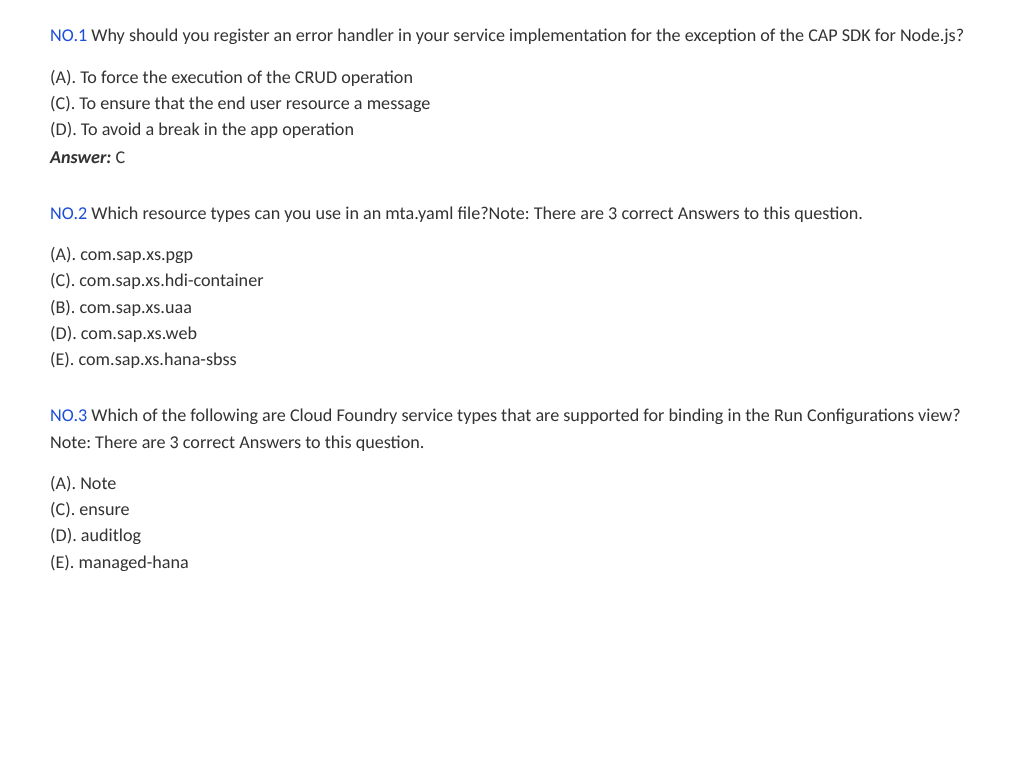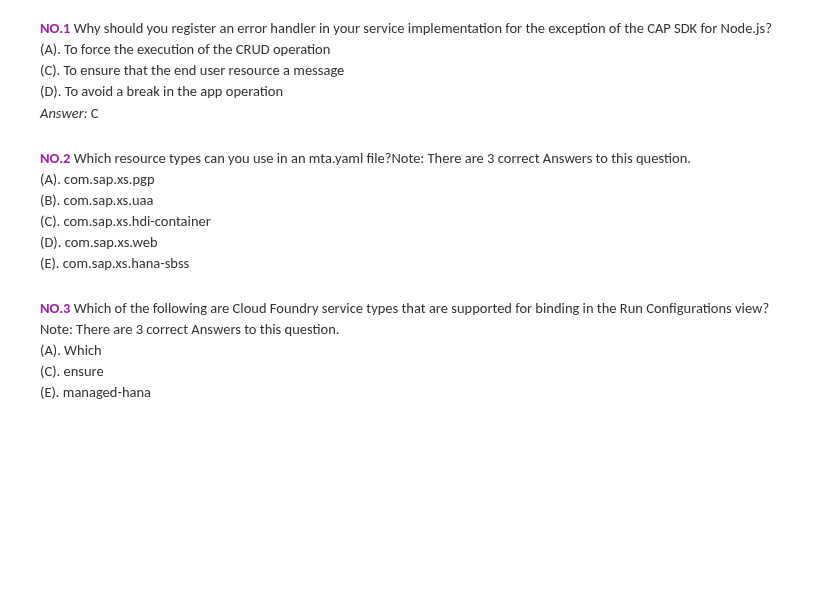--- a/index.html
+++ b/index.html
@@ -6,25 +6,25 @@
     body {
       font-family: Calibri, "Segoe UI", Arial, sans-serif;
       background: #fff;
       padding: 18px 40px;
       width: 828px;
       color: #333;
       font-size: 14.5px;
       line-height: 1.45;
     }
     .question { margin-bottom: 24px; }
-    .qtext .qno { font-weight: bold; color: #a21caf; }
-    .options { margin-top: 0; }
+    .qtext .qno { font-weight: normal; color: #1d4ed8; }
+    .options { margin-top: 12px; }
     .option { }
     .answer-line { margin-top: 1px; }
-    .answer-label { font-weight: normal; font-style: italic; }
+    .answer-label { font-weight: bold; font-style: italic; }
     .answer-val { font-weight: normal; font-style: normal; }
   </style>
 </head>
 <body>
 
 <div>
 
   <div class="question">
     <div class="qtext">
       <span class="qno">NO.1 </span>
@@ -41,32 +41,33 @@
     </div>
   </div>
 
   <div class="question">
     <div class="qtext">
       <span class="qno">NO.2 </span>
       <span>Which resource types can you use in an mta.yaml file?Note: There are 3 correct Answers to this question.</span>
     </div>
     <div class="options">
       <div class="option">(A). com.sap.xs.pgp</div>
+      <div class="option">(C). com.sap.xs.hdi-container</div>
       <div class="option">(B). com.sap.xs.uaa</div>
-      <div class="option">(C). com.sap.xs.hdi-container</div>
       <div class="option">(D). com.sap.xs.web</div>
       <div class="option">(E). com.sap.xs.hana-sbss</div>
     </div>
   </div>
 
   <div class="question">
     <div class="qtext">
       <span class="qno">NO.3 </span>
       <span>Which of the following are Cloud Foundry service types that are supported for binding in the Run Configurations view?Note: There are 3 correct Answers to this question.</span>
     </div>
     <div class="options">
-      <div class="option">(A). Which</div>
+      <div class="option">(A). Note</div>
       <div class="option">(C). ensure</div>
+      <div class="option">(D). auditlog</div>
       <div class="option">(E). managed-hana</div>
     </div>
   </div>
 
 </div>
 
 </body></html>

